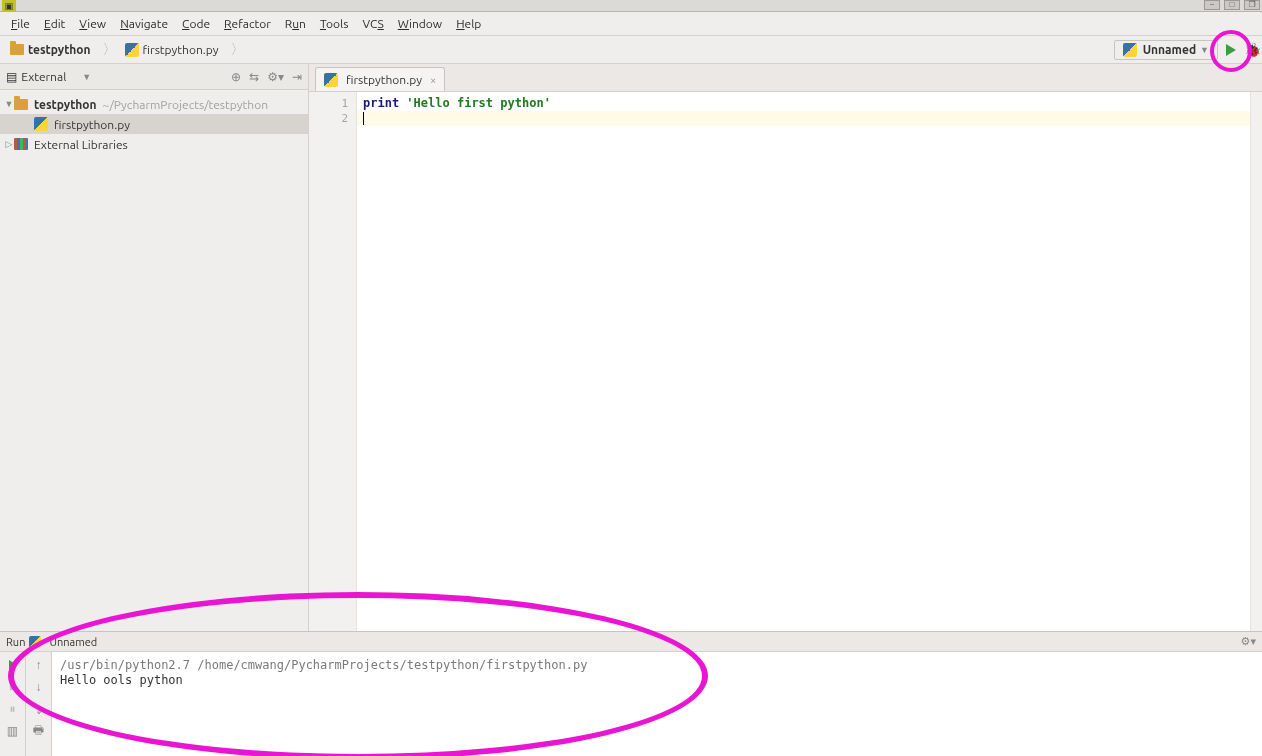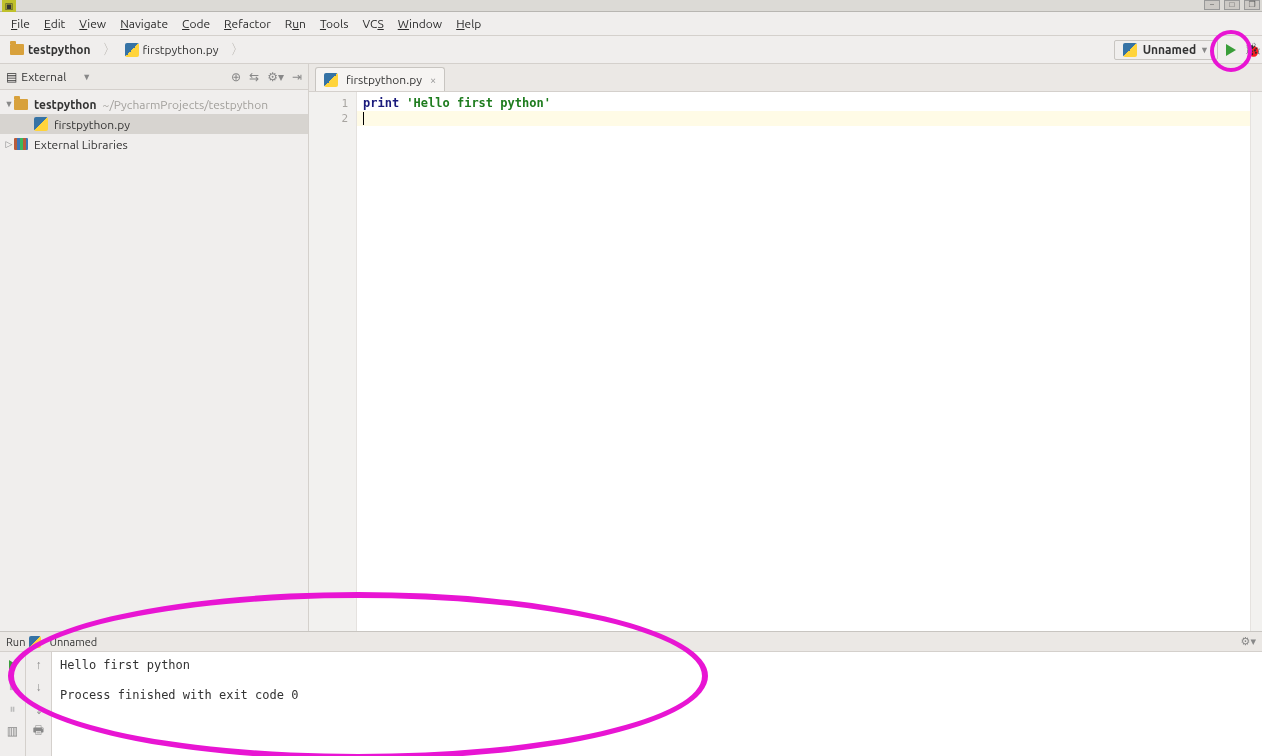--- a/index.html
+++ b/index.html
@@ -388,20 +388,20 @@
       <div class="side-btn" style="color:#bbb;">⏸</div>
       <div class="side-btn">▥</div>
     </div>
     <div class="run-side2">
       <div class="side-btn">↑</div>
       <div class="side-btn">↓</div>
       <div class="side-btn">⤵</div>
       <div class="side-btn">🖶</div>
     </div>
     <div class="console">
-      <div>Hello first python</div>
+      <div class="cmd">/usr/bin/python2.7 /home/cmwang/PycharmProjects/testpython/firstpython.py</div>
+      <div>Hello ools python</div>
       <div>&nbsp;</div>
-      <div>Process finished with exit code 0</div>
     </div>
   </div>
 </div>
 
 <div class="annotation-ellipse"></div>
 
 </body></html>

